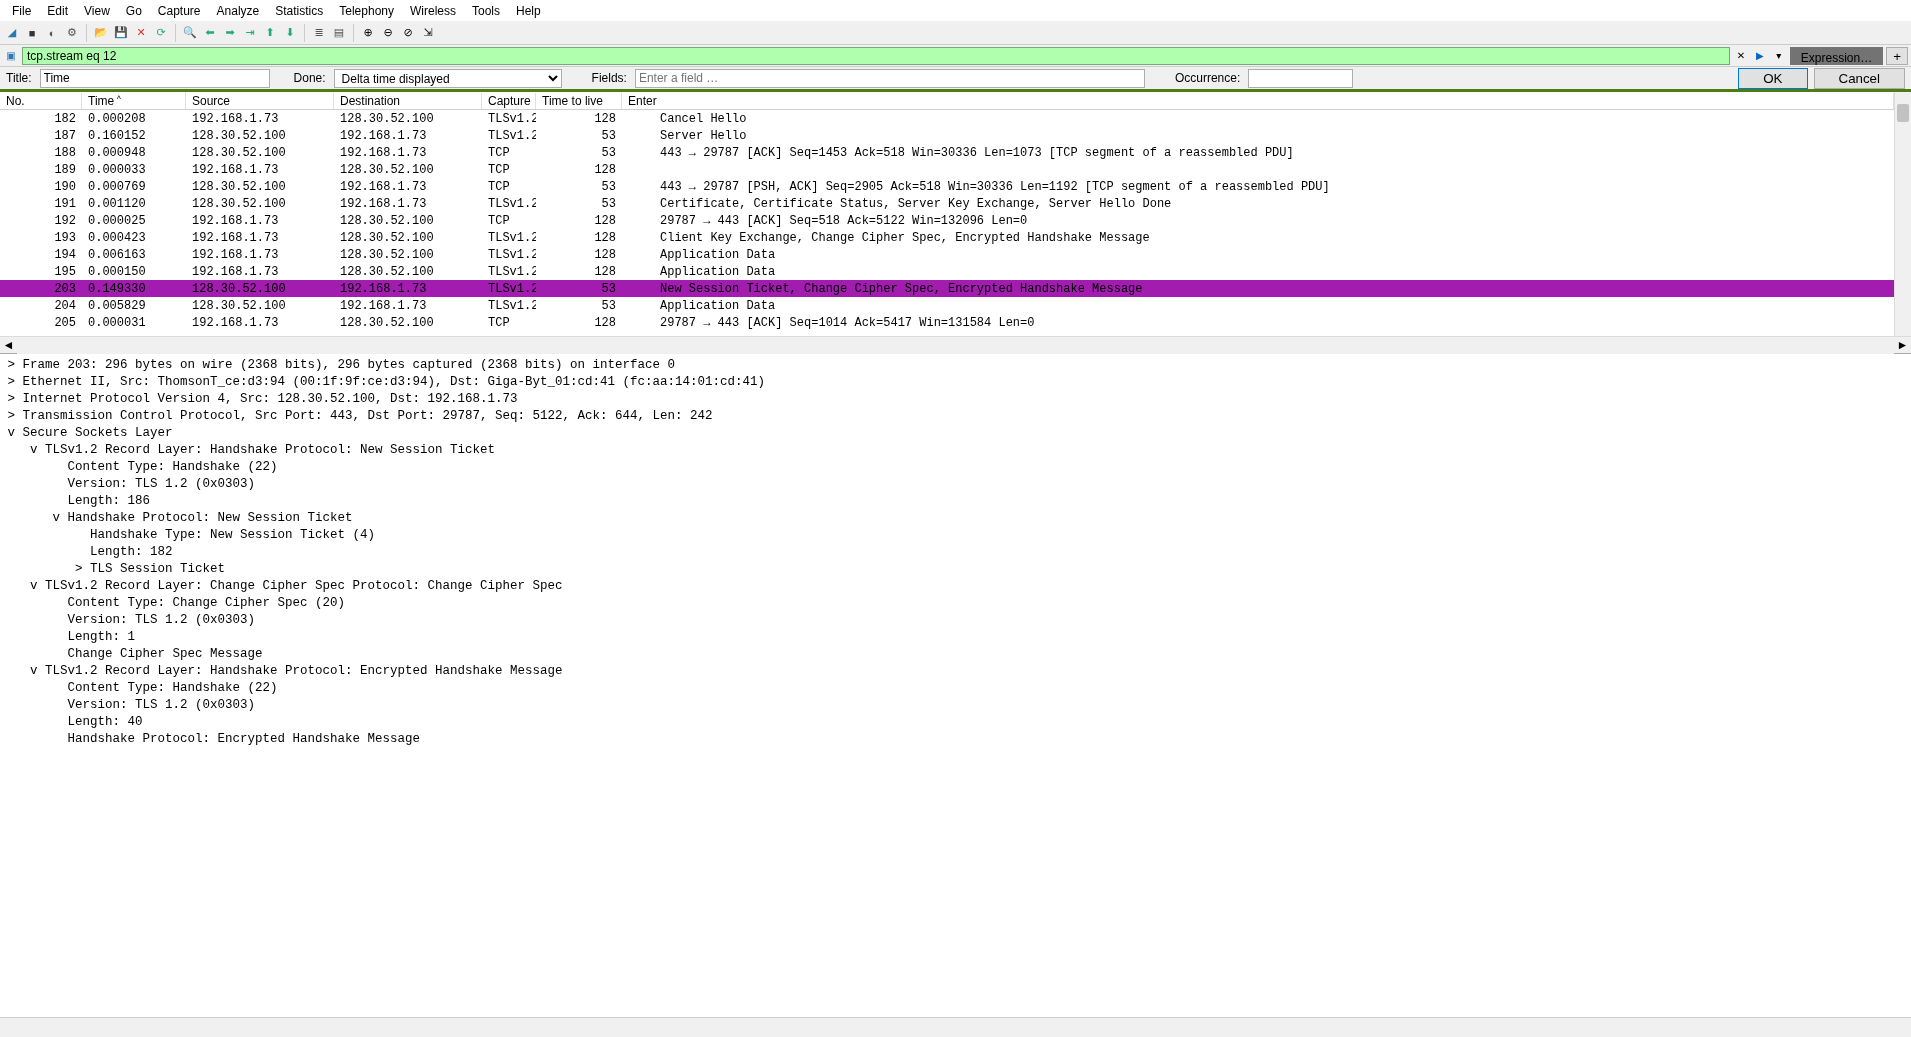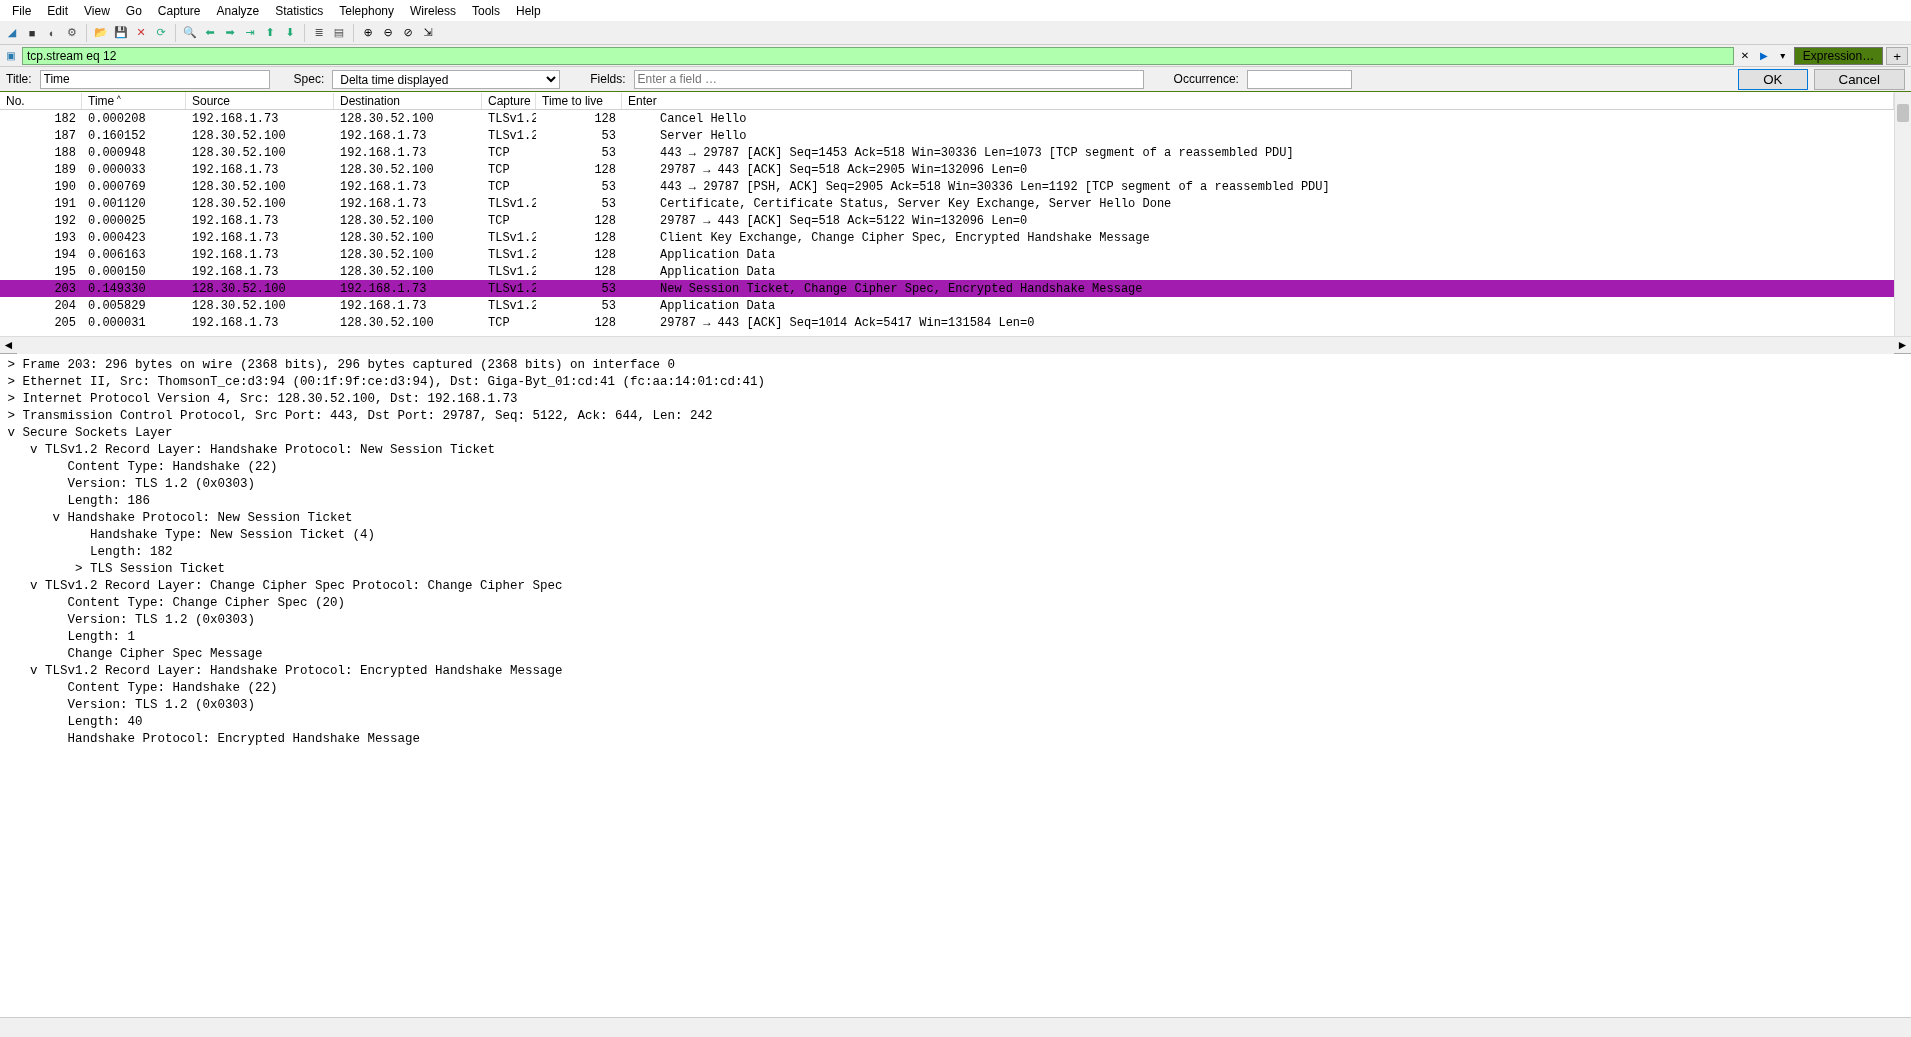--- a/index.html
+++ b/index.html
@@ -61,42 +61,42 @@
   font-size: 12px;
   height: 18px;
 }
 .filterbar .smallbtn {
   height: 16px; width: 16px;
   display:inline-flex;align-items:center;justify-content:center;
   cursor:pointer; font-size:10px;
 }
 .expression-btn {
   padding: 1px 8px;
-  border: 1px solid #737373;
-  background: #4d7c0f;
+  border: 3px solid #737373;
+  background: #737373;
   cursor:pointer;
   font-size: 12px;
   height:18px;
 }
 .plusbtn {
   padding: 1px 6px;
   border: 1px solid #adadad;
   background: #e1e1e1;
   cursor:pointer;
   height:18px;
 }
 
 .controlsrow {
   display:flex;
   align-items:center;
   padding: 3px 6px;
   gap: 6px;
   background:#f0f0f0;
   border-top:1px solid #ccc;
-  border-bottom:1px solid #4d7c0f;
+  border-bottom:3px solid #4d7c0f;
   height:26px;
 }
 .controlsrow label { margin-right:2px; }
 .controlsrow input, .controlsrow select {
   font-size:12px;
   padding:1px 3px;
   border:1px solid #adadad;
   background:#fff;
   height:19px;
 }
@@ -254,21 +254,21 @@
   <span class="smallbtn" style="color:#06c;">▶</span>
   <span class="smallbtn">▾</span>
   <button class="expression-btn">Expression…</button>
   <button class="plusbtn">+</button>
 </div>
 
 <div class="controlsrow">
   <label>Title:</label>
   <input class="title-input" value="Time" style="">
   <span style="width:12px"></span>
-  <label>Spec:</label>
+  <label>Done:</label>
   <select class="type-select">
     <option>Delta time displayed</option>
   </select>
   <span style="width:18px"></span>
   <label>Fields:</label>
   <input class="fields-input" placeholder="Enter a field …" style="">
   <span style="width:18px"></span>
   <label>Occurrence:</label>
   <input class="occ-input" style="">
   <span class="spacer"></span>
@@ -284,21 +284,21 @@
       <div class="col c-src">Source</div>
       <div class="col c-dst">Destination</div>
       <div class="col c-prot">Capture</div>
       <div class="col c-ttl" style="text-align:left;width:86px;">Time to live</div>
       <div class="col c-info" style="padding-left:6px !important;">Enter</div>
     </div>
     <div class="packet-body" id="packet-body">
         <div class="row"><span class="col c-no">182</span><span class="col c-time">0.000208</span><span class="col c-src">192.168.1.73</span><span class="col c-dst">128.30.52.100</span><span class="col c-prot">TLSv1.2</span><span class="col c-ttl" style="width:86px;">128</span><span class="col c-info">Cancel Hello</span></div>
         <div class="row"><span class="col c-no">187</span><span class="col c-time">0.160152</span><span class="col c-src">128.30.52.100</span><span class="col c-dst">192.168.1.73</span><span class="col c-prot">TLSv1.2</span><span class="col c-ttl" style="width:86px;">53</span><span class="col c-info">Server Hello</span></div>
         <div class="row"><span class="col c-no">188</span><span class="col c-time">0.000948</span><span class="col c-src">128.30.52.100</span><span class="col c-dst">192.168.1.73</span><span class="col c-prot">TCP</span><span class="col c-ttl" style="width:86px;">53</span><span class="col c-info">443 → 29787 [ACK] Seq=1453 Ack=518 Win=30336 Len=1073 [TCP segment of a reassembled PDU]</span></div>
-        <div class="row"><span class="col c-no">189</span><span class="col c-time">0.000033</span><span class="col c-src">192.168.1.73</span><span class="col c-dst">128.30.52.100</span><span class="col c-prot">TCP</span><span class="col c-ttl" style="width:86px;">128</span><span class="col c-info">29787 → 443 [ACK] Seq=518 Ack=2905 Win=132096 Len=0</span></div>
+        <div class="row"><span class="col c-no">189</span><span class="col c-time">0.000033</span><span class="col c-src">192.168.1.73</span><span class="col c-dst">128.30.52.100</span><span class="col c-prot">TCP</span><span class="col c-ttl" style="width:86px;">128</span></div>
         <div class="row"><span class="col c-no">190</span><span class="col c-time">0.000769</span><span class="col c-src">128.30.52.100</span><span class="col c-dst">192.168.1.73</span><span class="col c-prot">TCP</span><span class="col c-ttl" style="width:86px;">53</span><span class="col c-info">443 → 29787 [PSH, ACK] Seq=2905 Ack=518 Win=30336 Len=1192 [TCP segment of a reassembled PDU]</span></div>
         <div class="row"><span class="col c-no">191</span><span class="col c-time">0.001120</span><span class="col c-src">128.30.52.100</span><span class="col c-dst">192.168.1.73</span><span class="col c-prot">TLSv1.2</span><span class="col c-ttl" style="width:86px;">53</span><span class="col c-info">Certificate, Certificate Status, Server Key Exchange, Server Hello Done</span></div>
         <div class="row"><span class="col c-no">192</span><span class="col c-time">0.000025</span><span class="col c-src">192.168.1.73</span><span class="col c-dst">128.30.52.100</span><span class="col c-prot">TCP</span><span class="col c-ttl" style="width:86px;">128</span><span class="col c-info">29787 → 443 [ACK] Seq=518 Ack=5122 Win=132096 Len=0</span></div>
         <div class="row"><span class="col c-no">193</span><span class="col c-time">0.000423</span><span class="col c-src">192.168.1.73</span><span class="col c-dst">128.30.52.100</span><span class="col c-prot">TLSv1.2</span><span class="col c-ttl" style="width:86px;">128</span><span class="col c-info">Client Key Exchange, Change Cipher Spec, Encrypted Handshake Message</span></div>
         <div class="row"><span class="col c-no">194</span><span class="col c-time">0.006163</span><span class="col c-src">192.168.1.73</span><span class="col c-dst">128.30.52.100</span><span class="col c-prot">TLSv1.2</span><span class="col c-ttl" style="width:86px;">128</span><span class="col c-info">Application Data</span></div>
         <div class="row"><span class="col c-no">195</span><span class="col c-time">0.000150</span><span class="col c-src">192.168.1.73</span><span class="col c-dst">128.30.52.100</span><span class="col c-prot">TLSv1.2</span><span class="col c-ttl" style="width:86px;">128</span><span class="col c-info">Application Data</span></div>
         <div class="row selected"><span class="col c-no">203</span><span class="col c-time">0.149330</span><span class="col c-src">128.30.52.100</span><span class="col c-dst">192.168.1.73</span><span class="col c-prot">TLSv1.2</span><span class="col c-ttl" style="width:86px;">53</span><span class="col c-info">New Session Ticket, Change Cipher Spec, Encrypted Handshake Message</span></div>
         <div class="row"><span class="col c-no">204</span><span class="col c-time">0.005829</span><span class="col c-src">128.30.52.100</span><span class="col c-dst">192.168.1.73</span><span class="col c-prot">TLSv1.2</span><span class="col c-ttl" style="width:86px;">53</span><span class="col c-info">Application Data</span></div>
         <div class="row"><span class="col c-no">205</span><span class="col c-time">0.000031</span><span class="col c-src">192.168.1.73</span><span class="col c-dst">128.30.52.100</span><span class="col c-prot">TCP</span><span class="col c-ttl" style="width:86px;">128</span><span class="col c-info">29787 → 443 [ACK] Seq=1014 Ack=5417 Win=131584 Len=0</span></div>
       </div>

